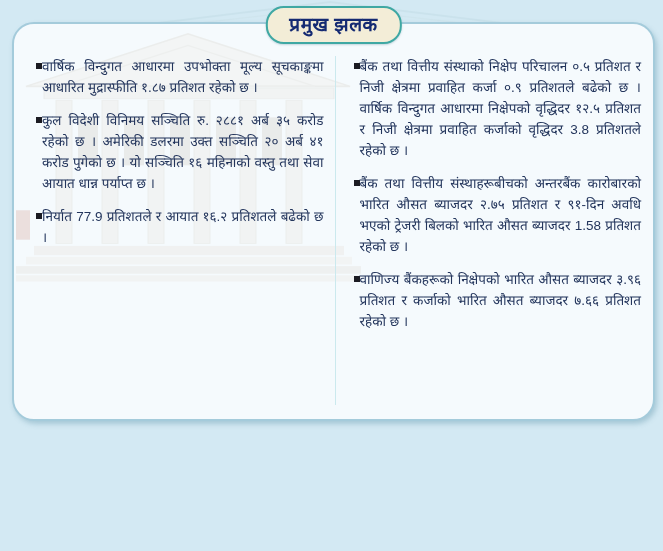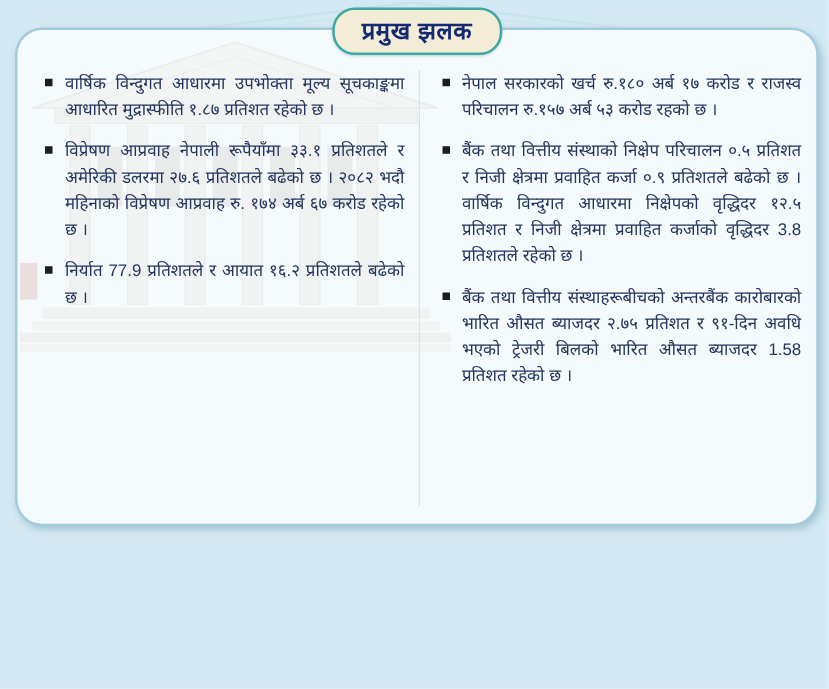--- a/index.html
+++ b/index.html
@@ -45,21 +45,21 @@
 
   .columns{
     position:relative;display:flex;height:100%;box-sizing:border-box;
     padding:32px 12px 14px 22px;
   }
   .col{flex:1;min-width:0;}
   .col-left{padding-right:11px;border-right:1px solid #cbe9ee;}
   .col-right{padding-left:18px;}
 
   .item{
-    display:flex;gap:10px;margin-bottom:12px;
+    display:flex;margin-bottom:12px;
     color:#23355c;font-size:13.5px;line-height:21px;
   }
   .item .bullet{
     flex:0 0 auto;width:6px;height:6px;margin-top:7px;
     background:#1b1b22;
   }
   .item .txt{
     flex:1;text-align:justify;
   }
 </style>
@@ -101,38 +101,38 @@
 
     <div class="columns">
 
       <div class="col col-left">
         <div class="item">
           <span class="bullet"></span>
           <span class="txt">वार्षिक विन्दुगत आधारमा उपभोक्ता मूल्य सूचकाङ्कमा आधारित मुद्रास्फीति १.८७ प्रतिशत रहेको छ ।</span>
         </div>
         <div class="item">
           <span class="bullet"></span>
-          <span class="txt">विप्रेषण आप्रवाह नेपाली रूपैयाँमा ३३.१ प्रतिशतले र अमेरिकी डलरमा २७.६ प्रतिशतले बढेको छ । २०८२ भदौ महिनाको विप्रेषण आप्रवाह रु. १७४ अर्ब ६७ करोड रहेको छ ।</span>
+          <span class="txt">कुल विदेशी विनिमय सञ्चिति रु. २८८१ अर्ब ३५ करोड रहेको छ । अमेरिकी डलरमा उक्त सञ्चिति २० अर्ब ४१ करोड पुगेको छ । यो सञ्चिति १६ महिनाको वस्तु तथा सेवा आयात धान्न पर्याप्त छ ।</span>
         </div>
         <div class="item">
           <span class="bullet"></span>
           <span class="txt">निर्यात 77.9 प्रतिशतले र आयात १६.२ प्रतिशतले बढेको छ ।</span>
         </div>
       </div>
 
       <div class="col col-right">
         <div class="item">
           <span class="bullet"></span>
-          <span class="txt">नेपाल सरकारको खर्च रु.१८० अर्ब १७ करोड र राजस्व परिचालन रु.१५७ अर्ब ५३ करोड रहको छ ।</span>
-        </div>
-        <div class="item">
-          <span class="bullet"></span>
           <span class="txt">बैंक तथा वित्तीय संस्थाको निक्षेप परिचालन ०.५ प्रतिशत र निजी क्षेत्रमा प्रवाहित कर्जा ०.९ प्रतिशतले बढेको छ । वार्षिक विन्दुगत आधारमा निक्षेपको वृद्धिदर १२.५ प्रतिशत र निजी क्षेत्रमा प्रवाहित कर्जाको वृद्धिदर 3.8 प्रतिशतले रहेको छ ।</span>
         </div>
         <div class="item">
           <span class="bullet"></span>
           <span class="txt">बैंक तथा वित्तीय संस्थाहरूबीचको अन्तरबैंक कारोबारको भारित औसत ब्याजदर २.७५ प्रतिशत र ९१-दिन अवधि भएको ट्रेजरी बिलको भारित औसत ब्याजदर 1.58 प्रतिशत रहेको छ ।</span>
+        </div>
+        <div class="item">
+          <span class="bullet"></span>
+          <span class="txt">वाणिज्य बैंकहरूको निक्षेपको भारित औसत ब्याजदर ३.९६ प्रतिशत र कर्जाको भारित औसत ब्याजदर ७.६६ प्रतिशत रहेको छ ।</span>
         </div>
       </div>
 
     </div>
   </div>
 </div>
 
 </body></html>

